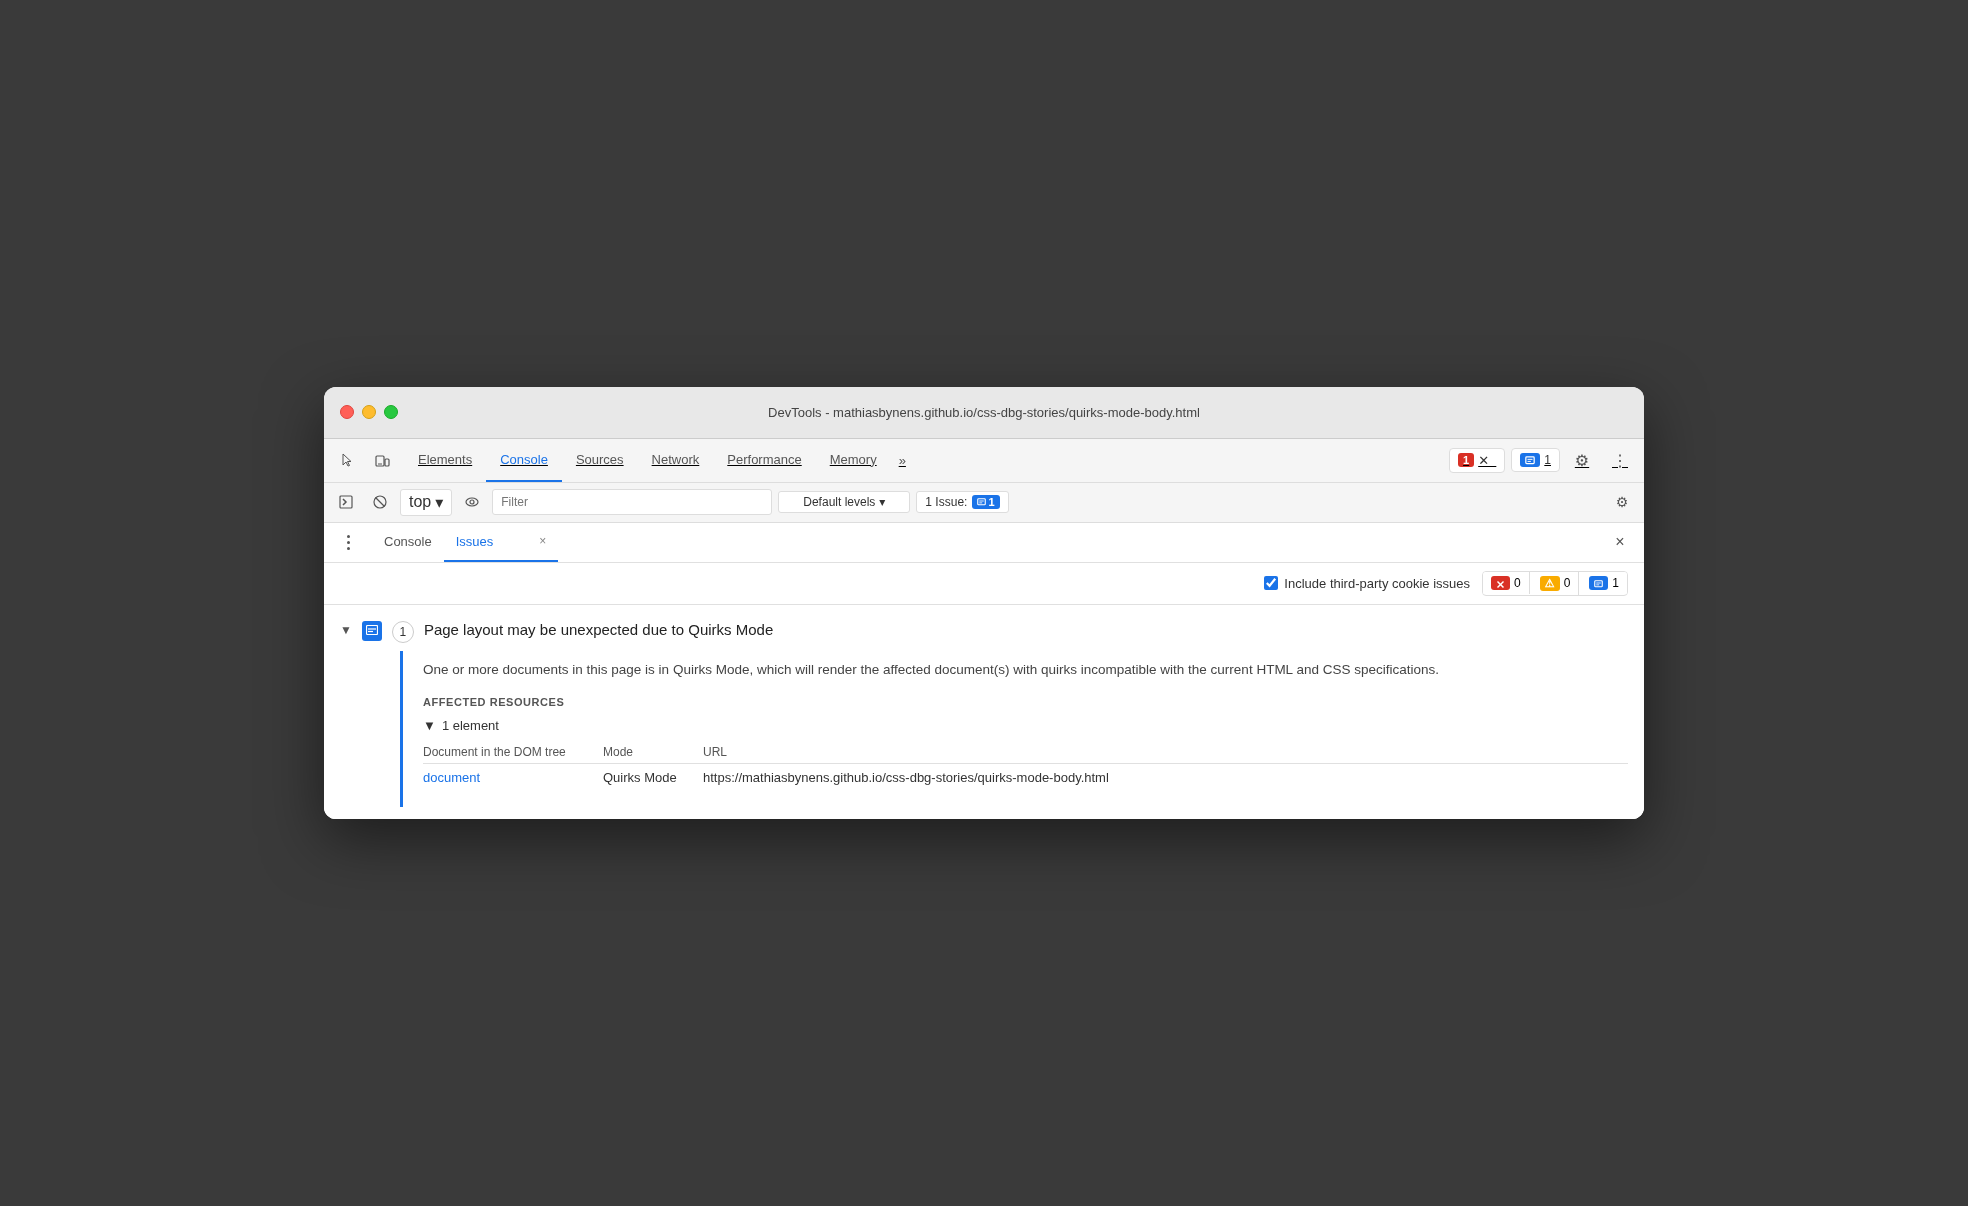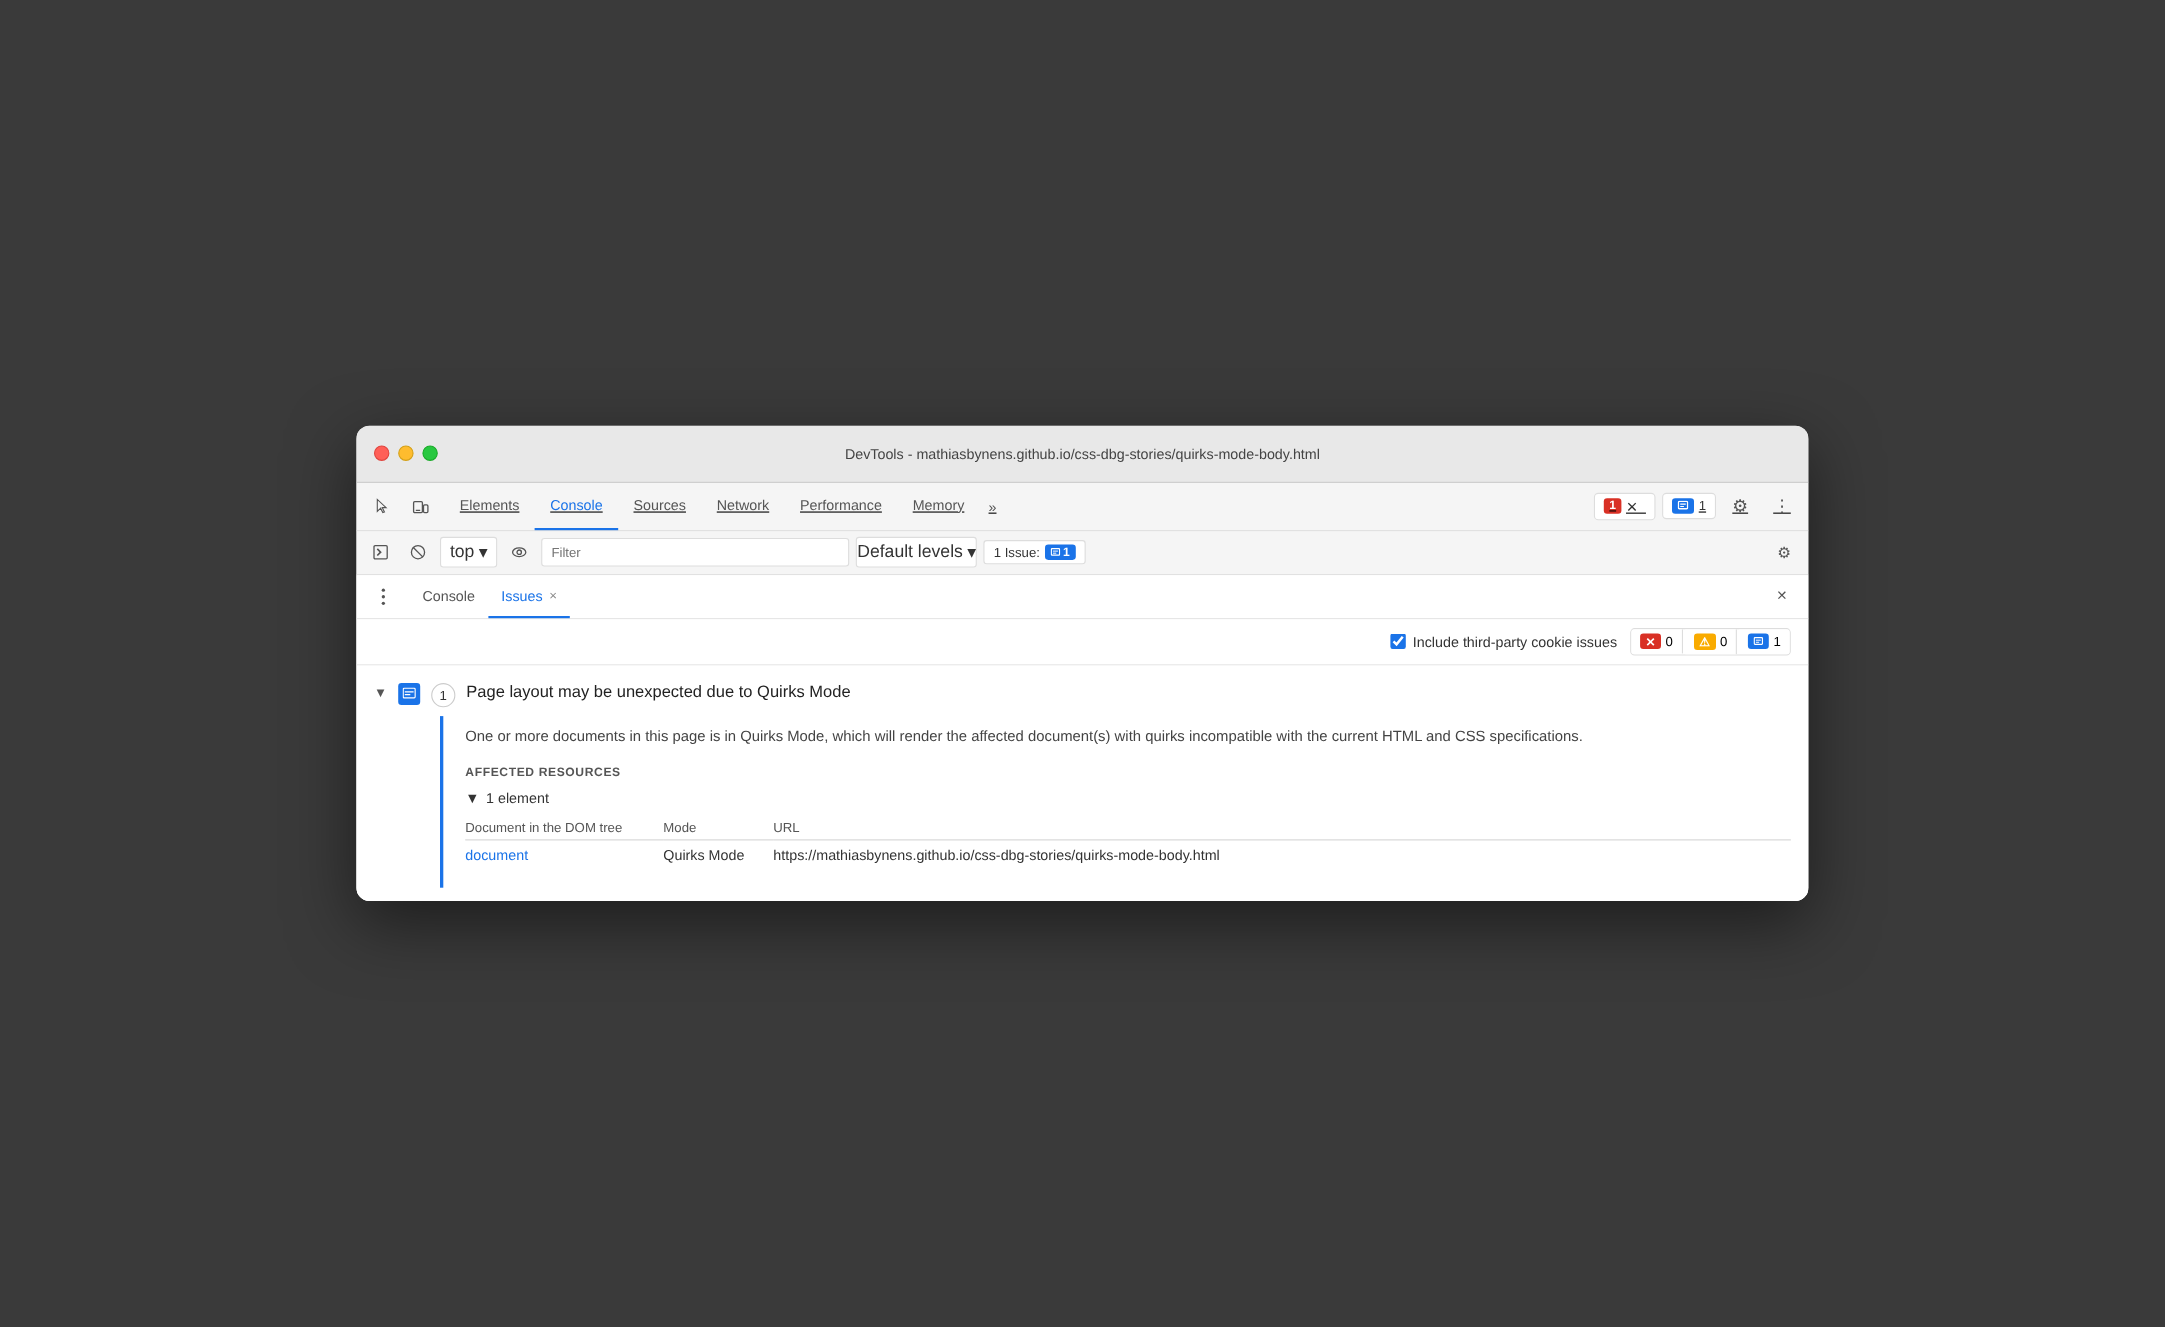--- a/index.html
+++ b/index.html
@@ -180,26 +180,26 @@
       border-radius: 3px;
       padding: 0 8px;
       font-size: 12px;
       background: white;
       outline: none;
     }
     .levels-btn {
       display: flex;
       align-items: center;
       gap: 4px;
-      padding: 3px 0;
+      padding: 3px 24px;
       border: 1px solid #ddd;
       border-radius: 3px;
       background: white;
       cursor: pointer;
-      font-size: 16px;
+      font-size: 12px;
       color: #333;
     }
     .issue-badge-btn {
       display: flex;
       align-items: center;
       gap: 5px;
       padding: 3px 8px;
       border: 1px solid #ddd;
       border-radius: 3px;
       background: white;
@@ -249,20 +249,21 @@
       display: flex;
       align-items: center;
       font-size: 13px;
       color: #555;
       cursor: pointer;
       border-bottom: 2px solid transparent;
     }
     .panel-tab.active {
       color: #1a73e8;
       border-bottom: 2px solid #1a73e8;
+      gap: 40px;
     }
     .panel-tab-close {
       margin-left: 6px;
       color: #888;
       font-size: 12px;
       cursor: pointer;
     }
     .panel-close-btn {
       margin-left: auto;
       width: 24px;

